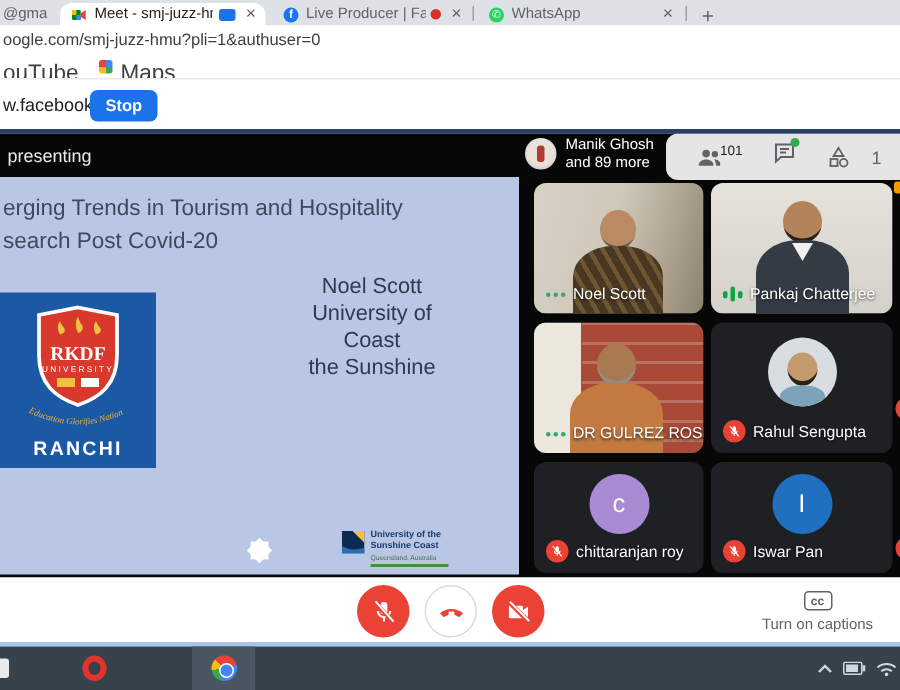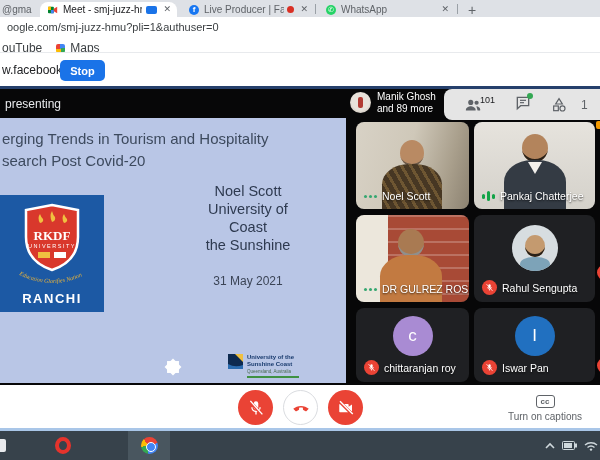--- a/index.html
+++ b/index.html
@@ -8,22 +8,22 @@
   .screen{position:relative;width:600px;height:460px;overflow:hidden;background:#fff}
 
   
   .tabstrip{position:absolute;left:0;top:0;width:600px;height:17px;background:#dee1e6;display:flex;align-items:flex-end}
   .tab{position:absolute;top:2px;height:15px;display:flex;align-items:center;font-size:10px;color:#5f6368;white-space:nowrap;overflow:hidden}
   .tab.active{background:#fff;border-radius:8px 8px 0 0;color:#202124}
   .tab .favicon{width:10px;height:10px;border-radius:50%;margin:0 5px 0 8px;flex:0 0 auto}
   .close-x{font-size:9px;color:#5f6368;margin-left:6px;line-height:1}
   .tab-sep{position:absolute;top:4px;width:1px;height:10px;background:#9aa0a6}
   .urlbar{position:absolute;left:0;top:17px;width:600px;height:19px;background:#fff;display:flex;align-items:center}
-  .url-text{font-size:11px;color:#3c4043;margin-left:7px;white-space:nowrap}
-  .bookmarks{position:absolute;left:0;top:40px;width:600px;height:16px;background:#fff;display:flex;align-items:center;font-size:12px;color:#3c4043}
+  .url-text{font-size:11px;color:#3c4043;margin-left:2px;white-space:nowrap}
+  .bookmarks{position:absolute;left:0;top:40px;width:600px;height:16px;background:#fff;display:flex;align-items:flex-start;font-size:15px;color:#3c4043}
   .sharebar{position:absolute;left:0;top:52px;width:600px;height:34px;background:#fff;border-top:1px solid #e8eaed;display:flex;align-items:center}
   .stop-btn{position:absolute;left:60px;top:7px;width:45px;height:21px;background:#1a73e8;color:#fff;font-size:11px;font-weight:bold;border:none;border-radius:5px;cursor:pointer}
   .navy-line{position:absolute;left:0;top:86px;width:600px;height:3px;background:#26406c}
 
   
   .meet{position:absolute;left:0;top:89px;width:600px;height:296px;background:#070708;overflow:hidden}
   .presenting{position:absolute;left:5px;top:8px;font-size:12px;color:#e8eaed}
   .hdr-avatar{position:absolute;left:350px;top:3px;width:21px;height:21px;border-radius:50%;background:radial-gradient(circle at 50% 45%,#e8e2da 0 55%,#bdb4a9 100%);overflow:hidden}
   .hdr-avatar::after{content:"";position:absolute;left:8px;top:5px;width:5px;height:11px;background:#b23b33;border-radius:2px}
   .hdr-name{position:absolute;left:377px;top:2px;font-size:10px;line-height:12px;color:#fff}
@@ -188,21 +188,20 @@
         </svg>
         <div class="rkdf-city">RANCHI</div>
       </div>
 
       <div class="presenter">
         <div>Noel Scott</div>
         <div>University of</div>
         <div>Coast</div>
         <div>the Sunshine</div>
       </div>
-      <div class="slide-date">31 May 2021</div>
 
       <svg width="22" height="22" viewBox="0 0 24 24" style="position:absolute;left:162px;top:238px">
         <rect x="5.5" y="5.5" width="13" height="13" fill="#fff"></rect>
         <rect x="5.5" y="5.5" width="13" height="13" fill="#fff" transform="rotate(45 12 12)"></rect>
       </svg>
 
       <div class="usc">
         <svg width="15" height="15" viewBox="0 0 15 15">
           <rect x="0" y="0" width="15" height="15" fill="#0d2a50"></rect>
           <path d="M7 0 h8 v8 z" fill="#f0c040"></path>

